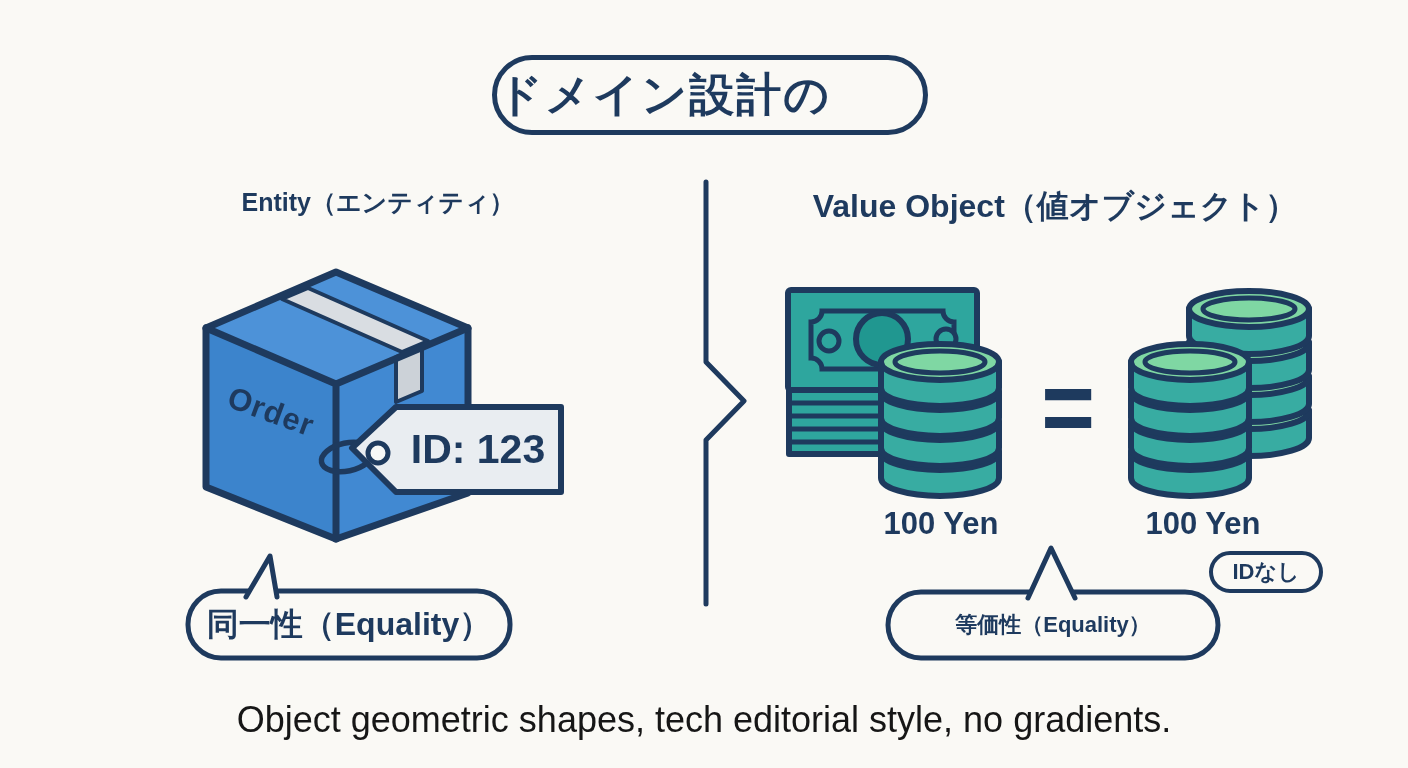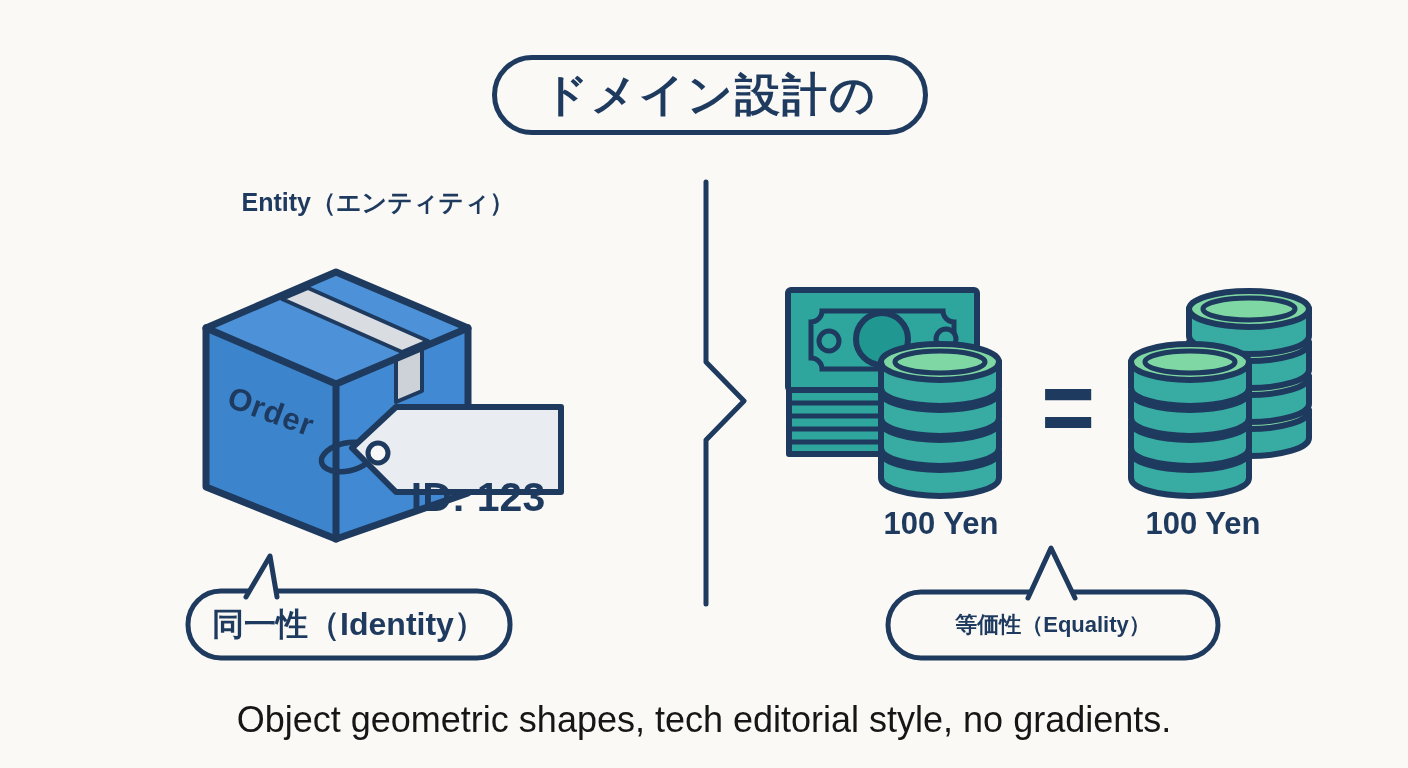--- a/index.html
+++ b/index.html
@@ -32,26 +32,26 @@
   .coin-side{fill:var(--coin-teal);}
   .coin-top{fill:var(--coin-green);}
   .coin-rim{fill:none;stroke:var(--navy);stroke-width:5;}
   .divider{fill:none;stroke:var(--navy);stroke-width:5;stroke-linejoin:round;stroke-linecap:round;}
   .pill{fill:var(--bg);stroke:var(--navy);stroke-width:5;}
   .tail{fill:var(--bg);stroke:var(--navy);stroke-width:5;stroke-linejoin:round;stroke-linecap:round;}
 
   .t{position:absolute;color:var(--navy);font-weight:700;line-height:1.15;white-space:nowrap;}
   .center{text-align:center;}
   .title-pill{position:absolute;left:492px;top:55px;width:436px;height:80px;border:5px solid var(--navy);
-    border-radius:40px;display:flex;align-items:center;justify-content:center;box-sizing:border-box;}
+    border-radius:40px;display:flex;align-items:center;box-sizing:border-box;}
   .title-pill span{font-size:45px;font-weight:700;color:var(--navy);letter-spacing:2px;}
   .heading-l{left:128px;top:188px;width:500px;font-size:25px;}
   .heading-r{left:775px;top:188px;width:560px;font-size:32px;}
   .order{left:206px;top:394px;width:130px;font-size:31px;transform:rotate(20deg);letter-spacing:1px;}
-  .tagtext{left:398px;top:426px;width:160px;font-size:41px;margin-top:48px;}
+  .tagtext{left:398px;top:426px;width:160px;font-size:41px;}
   .money{left:1003px;top:301px;width:134px;font-size:30px;}
   .equals{left:1028px;top:356px;width:80px;font-size:92px;font-weight:800;transform:scaleY(1.1);}
   .amount-l{left:858px;top:506px;width:166px;font-size:31px;}
   .amount-r{left:1120px;top:506px;width:166px;font-size:31px;}
   .bubble-l{left:188px;top:591px;width:322px;height:67px;display:flex;align-items:center;justify-content:center;font-size:32px;}
   .bubble-r{left:888px;top:592px;width:330px;height:66px;display:flex;align-items:center;justify-content:center;font-size:22px;}
   .badge{position:absolute;left:1209px;top:551px;width:114px;height:42px;border:4px solid var(--navy);
     border-radius:22px;display:flex;align-items:center;justify-content:center;box-sizing:border-box;
     font-size:22px;font-weight:700;color:var(--navy);background:var(--bg);}
   .caption{left:0;top:699px;width:1408px;font-size:36px;font-weight:400;color:var(--caption);}
@@ -140,26 +140,28 @@
       <rect class="pill" x="888" y="592" width="330" height="66" rx="33"></rect>
       <path class="tail" d="M 1028 598 L 1051 548 L 1075 598"></path>
     </g>
   </svg>
 
   <div class="title-pill">
     <span>ドメイン設計の</span>
   </div>
 
   <div class="t center heading-l">Entity（エンティティ）</div>
+  <div class="t center heading-r">Value Object（値オブジェクト）</div>
 
   <div class="t center order">Order</div>
   <div class="t center tagtext">ID: 123</div>
 
   <div class="t center equals">=</div>
   <div class="t center amount-l">100 Yen</div>
   <div class="t center amount-r">100 Yen</div>
 
-  <div class="t bubble-l">同一性（Identity）</div>
+  <div class="t bubble-l">同一性（Equality）</div>
   <div class="t bubble-r">等価性（Equality）</div>
 
+  <div class="badge">IDなし</div>
 
   <div class="t center caption">Object geometric shapes, tech editorial style, no gradients.</div>
 </div>
 
 </body></html>

